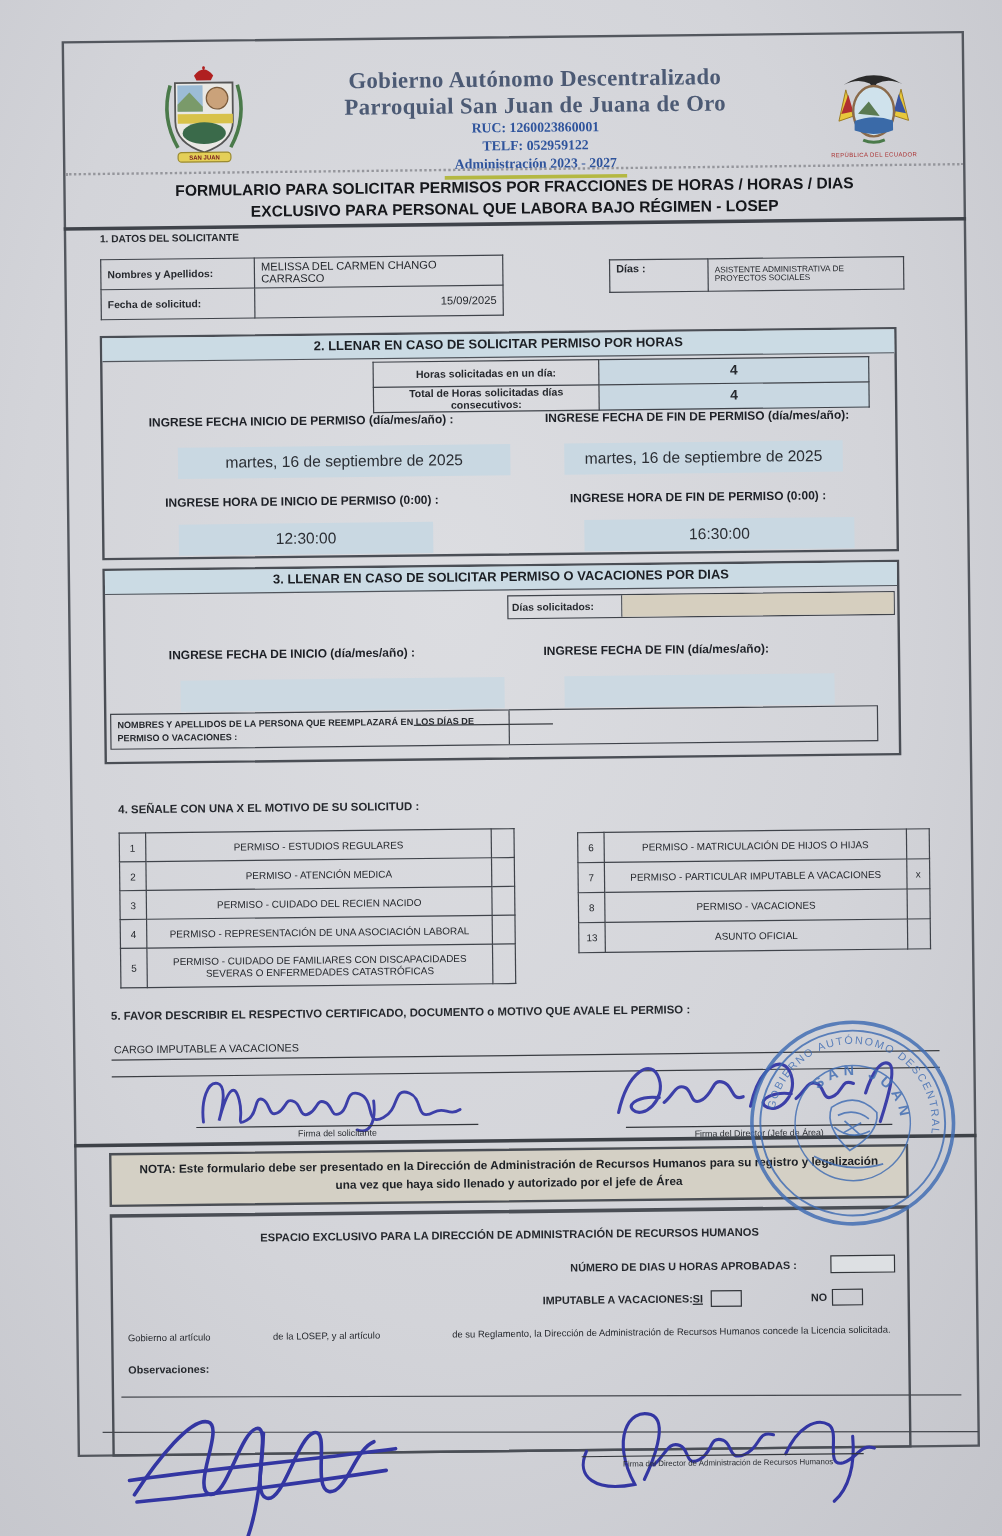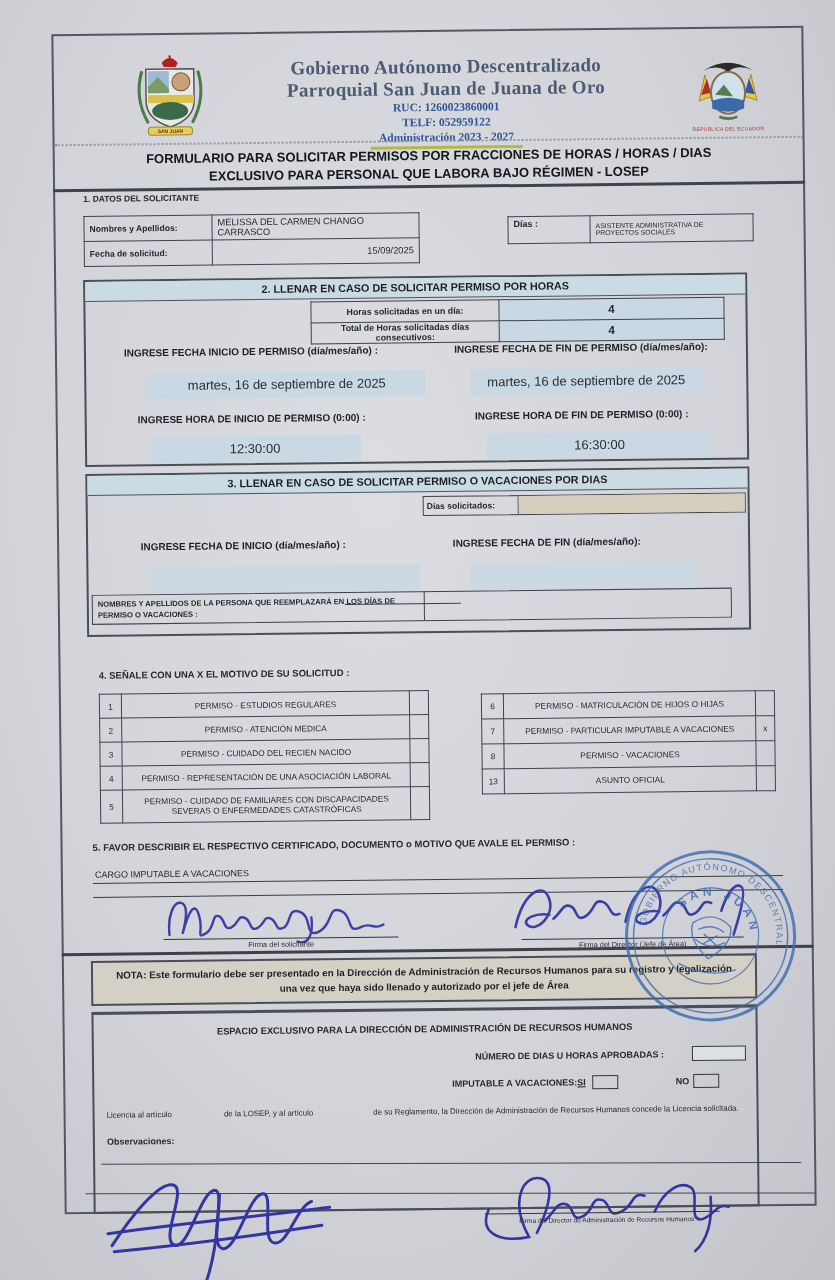--- a/index.html
+++ b/index.html
@@ -335,21 +335,21 @@
       <div class="small-box"></div>
     </div>
     <div class="imp-row">
       <div>IMPUTABLE A VACACIONES:</div>
       <div class="si">SI</div>
       <div class="check-box"></div>
       <div class="no">NO</div>
       <div class="check-box"></div>
     </div>
     <div class="conf-row">
-      <span class="g1">Licencia al artículo</span>
+      <span class="g1">Gobierno al artículo</span>
       <span class="g2">de la LOSEP, y al artículo</span>
       <span>de su Reglamento, la Dirección de Administración de Recursos Humanos concede la Licencia solicitada.</span>
     </div>
     <div class="obs">Observaciones:</div>
     <div class="long-line" style="top:152px; left:6px; width:700px; transform:rotate(0.5deg);"></div>
     <div class="long-line" style="top:182px; left:-10px; width:730px; transform:rotate(0.6deg);"></div>
   </div>
 
   <svg class="ink" style="left:35px; top:1132px;" width="240" height="140" viewBox="0 0 240 140">
     <g fill="none" stroke="#3336a2" stroke-width="3" stroke-linecap="round">

